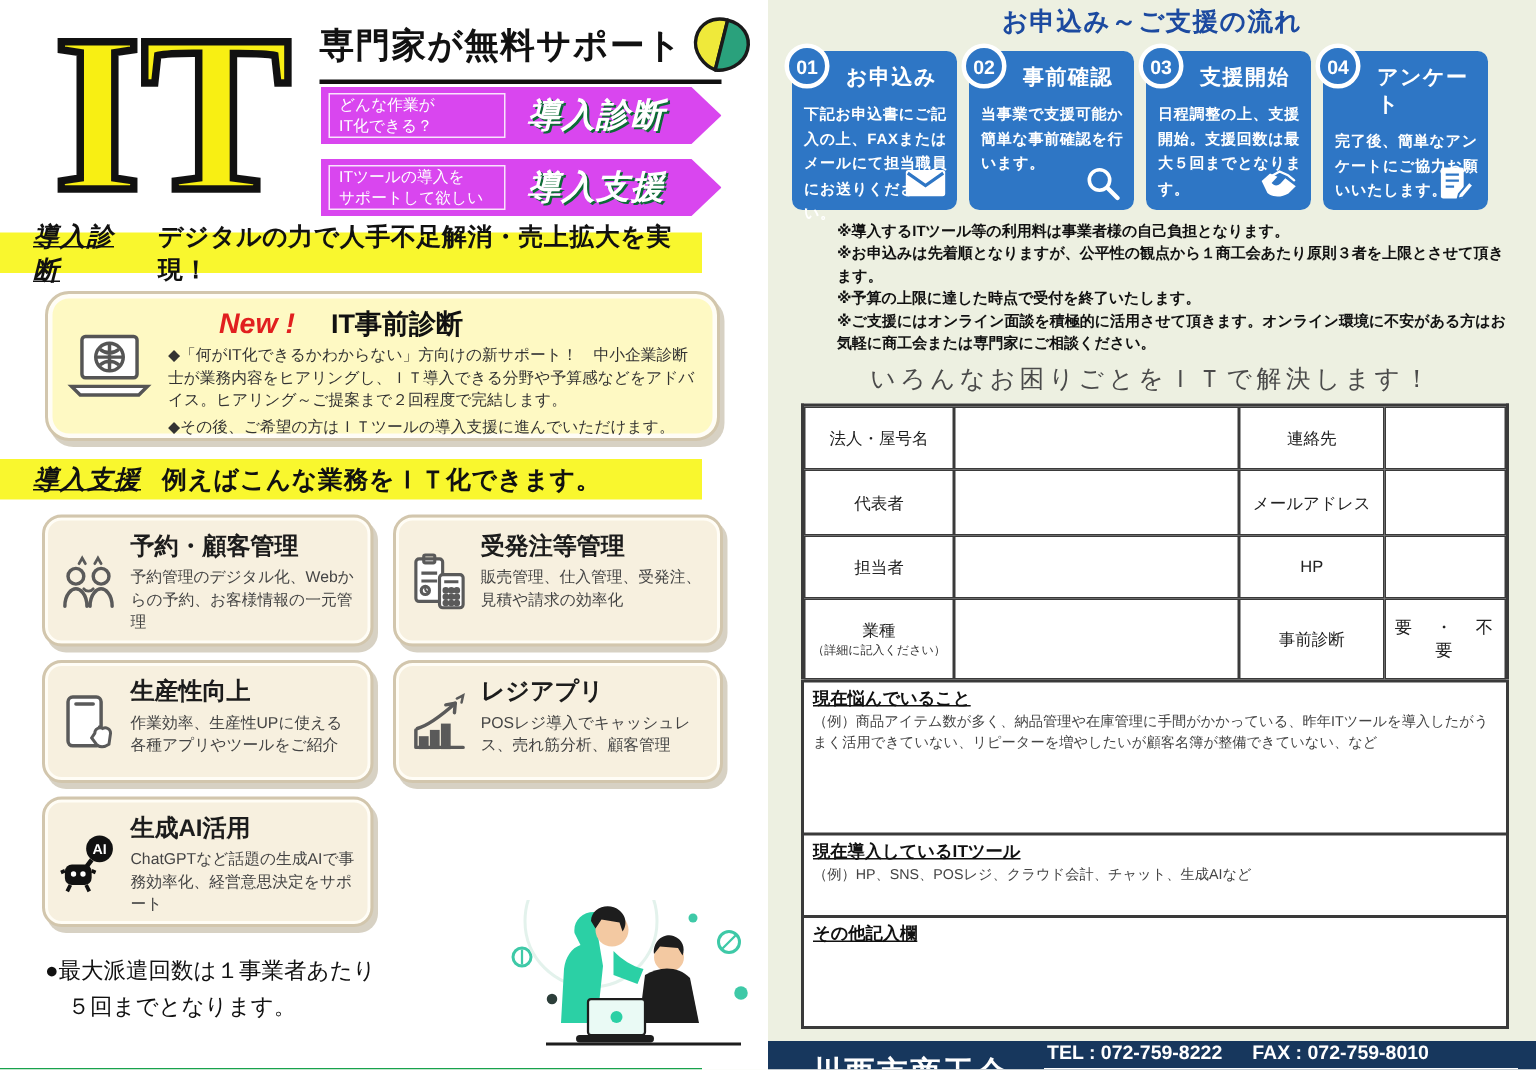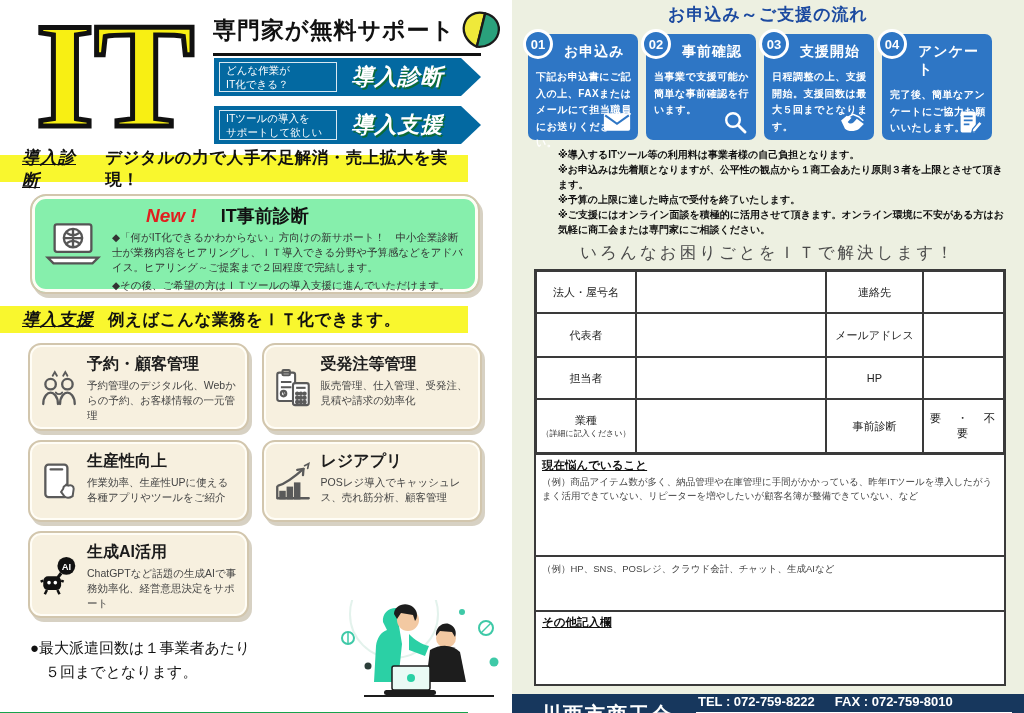--- a/index.html
+++ b/index.html
@@ -12,38 +12,38 @@
 
   
   .hdr { position:relative; height:152px; }
   .it-logo { position:absolute; left:18px; top:0; width:195px; height:152px; }
   .it-logo text { font-family:"Liberation Serif","DejaVu Serif",serif; font-weight:bold;
     font-size:150px; fill:#f8ef13; stroke:#111; stroke-width:5px; }
   .tagline-row { position:absolute; left:213px; top:10px; width:268px; display:flex;
     align-items:center; gap:4px; border-bottom:3px solid #111; padding-bottom:3px; }
   .tagline { font-size:23px; font-weight:bold; color:#111; letter-spacing:1px; white-space:nowrap; }
   .wakaba { width:44px; height:40px; flex:0 0 auto; }
-  .arrow { position:absolute; left:214px; width:267px; height:38px; background:#0369a1;
+  .arrow { position:absolute; left:214px; width:267px; height:38px; background:#d946ef;
     clip-path:polygon(0 0, calc(100% - 20px) 0, 100% 50%, calc(100% - 20px) 100%, 0 100%); }
   .arrow1 { top:58px; } .arrow2 { top:106px; }
   .arrow-q { position:absolute; left:5px; top:4px; bottom:4px; width:118px;
     border:1px solid rgba(255,255,255,.85); color:#fff; font-size:10.5px; line-height:1.35;
     display:flex; align-items:center; padding-left:6px; white-space:pre-line; }
   .arrow-label { position:absolute; left:126px; right:26px; top:0; bottom:0; display:flex;
     align-items:center; justify-content:center; color:#fff; font-size:22px; font-weight:bold;
     font-style:italic; letter-spacing:1px; text-shadow:1.5px 1.5px 0 #0c6b36; }
 
   .ybanner { width:468px; height:27px; background:#f9f72e; display:flex; align-items:center;
     padding-left:22px; gap:14px; }
   .yb1 { margin-top:3px; } .yb2 { margin-top:12px; }
   .yb-lead { font-size:17px; font-weight:bold; font-style:italic; color:#111;
     text-decoration:underline; letter-spacing:1px; }
   .yb-text { font-size:16.5px; font-weight:bold; color:#111; letter-spacing:.5px; }
 
-  .newbox { margin:12px 32px 0 30px; height:100px; background:#86efac;
+  .newbox { margin:12px 32px 0 30px; height:100px; background:#fef9c3;
     border:2px solid #d2c6ad; border-radius:16px; box-shadow:3px 4px 0 rgba(176,163,135,.5),
     inset 0 0 0 3px #fffdf6; display:flex; padding:8px 12px 6px 10px; gap:8px; }
   .newbox-icon { width:62px; flex:0 0 auto; align-self:center; }
   .newbox-title-row { padding-left:34px; display:flex; align-items:baseline; gap:24px; }
   .new-badge { color:#e11f1f; font-size:19px; font-weight:bold; font-style:italic; }
   .new-title { color:#111; font-size:18px; font-weight:bold; }
   .nb-bullet { font-size:10.5px; color:#333; line-height:1.45; margin-top:2px; }
 
   .services { display:grid; grid-template-columns:1fr 1fr; gap:9px 13px; margin:10px 30px 0 28px; }
   .svc { background:#f7f0df; border:2px solid #d2c6ad; border-radius:13px;
@@ -374,20 +374,21 @@
       <div class="cell cell-label">事前診断</div>
       <div class="cell cell-value">要　・　不要</div>
     </div>
 
     <div class="fsections">
       <div class="fsec fsec1">
         <div class="fsec-title">現在悩んでいること</div>
         <div class="fsec-ex">（例）商品アイテム数が多く、納品管理や在庫管理に手間がかかっている、昨年ITツールを導入したがうまく活用できていない、リピーターを増やしたいが顧客名簿が整備できていない、など</div>
       </div>
       <div class="fsec fsec2">
+        <div class="fsec-title">現在導入しているITツール</div>
         <div class="fsec-ex">（例）HP、SNS、POSレジ、クラウド会計、チャット、生成AIなど</div>
       </div>
       <div class="fsec fsec3">
         <div class="fsec-title">その他記入欄</div>
         <div class="fsec-ex"></div>
       </div>
     </div>
 
     <div class="navybar">
       <div class="navy-org">川西市商工会</div>

